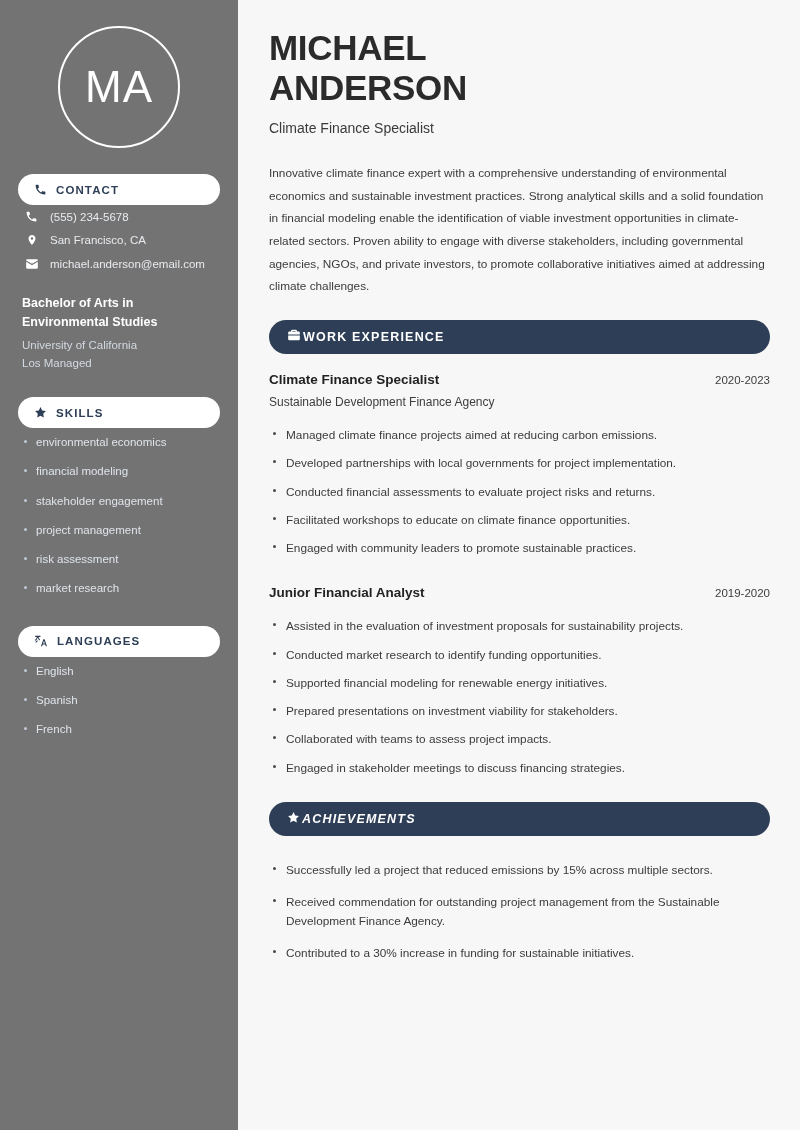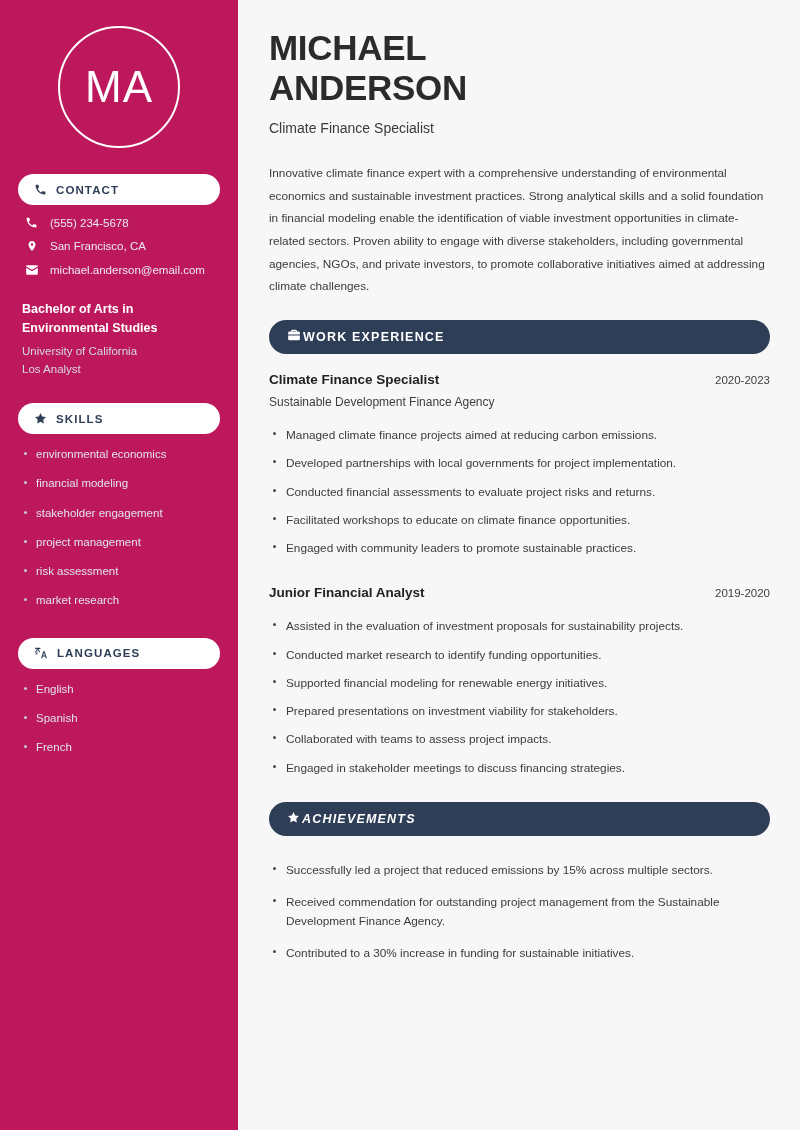--- a/index.html
+++ b/index.html
@@ -17,21 +17,21 @@
     height: 1130px;
     display: flex;
     background: #f7f7f7;
     overflow: hidden;
   }
 
   
   .sidebar {
     width: 238px;
     min-width: 238px;
-    background: #be185d;
+    background: #737373;
     padding: 22px 18px 20px 18px;
     display: flex;
     flex-direction: column;
   }
 
   .avatar-wrap {
     display: flex;
     justify-content: center;
     margin-top: 4px;
     margin-bottom: 26px;
@@ -52,21 +52,21 @@
 
   .pill {
     background: #ffffff;
     color: #2d3e56;
     border-radius: 999px;
     height: 31px;
     display: flex;
     align-items: center;
     padding: 0 16px;
     gap: 9px;
-    margin-bottom: 6px;
+    margin-bottom: 0;
   }
   .pill-label {
     font-size: 11.5px;
     font-weight: bold;
     letter-spacing: 1.1px;
     text-transform: uppercase;
   }
   .pill svg { display: block; }
 
   .contact-list { margin-bottom: 18px; }
@@ -255,21 +255,21 @@
             </svg>
         </span>
         <span>michael.anderson@email.com</span>
       </div>
     </div>
 
 
     <div class="edu-block">
       <div class="edu-degree">Bachelor of Arts in Environmental Studies</div>
       <div class="edu-school">University of California</div>
-      <div class="edu-place">Los Analyst</div>
+      <div class="edu-place">Los Managed</div>
     </div>
 
     <div class="pill">
       <span>
         <svg width="13" height="13" viewBox="0 0 24 24" fill="#2d3e56">
             <path d="m12 2 3.1 6.3 6.9 1-5 4.9 1.2 6.8L12 17.8 5.8 21l1.2-6.8-5-4.9 6.9-1L12 2z"></path>
           </svg>
       </span>
       <span class="pill-label">SKILLS</span>
     </div>

